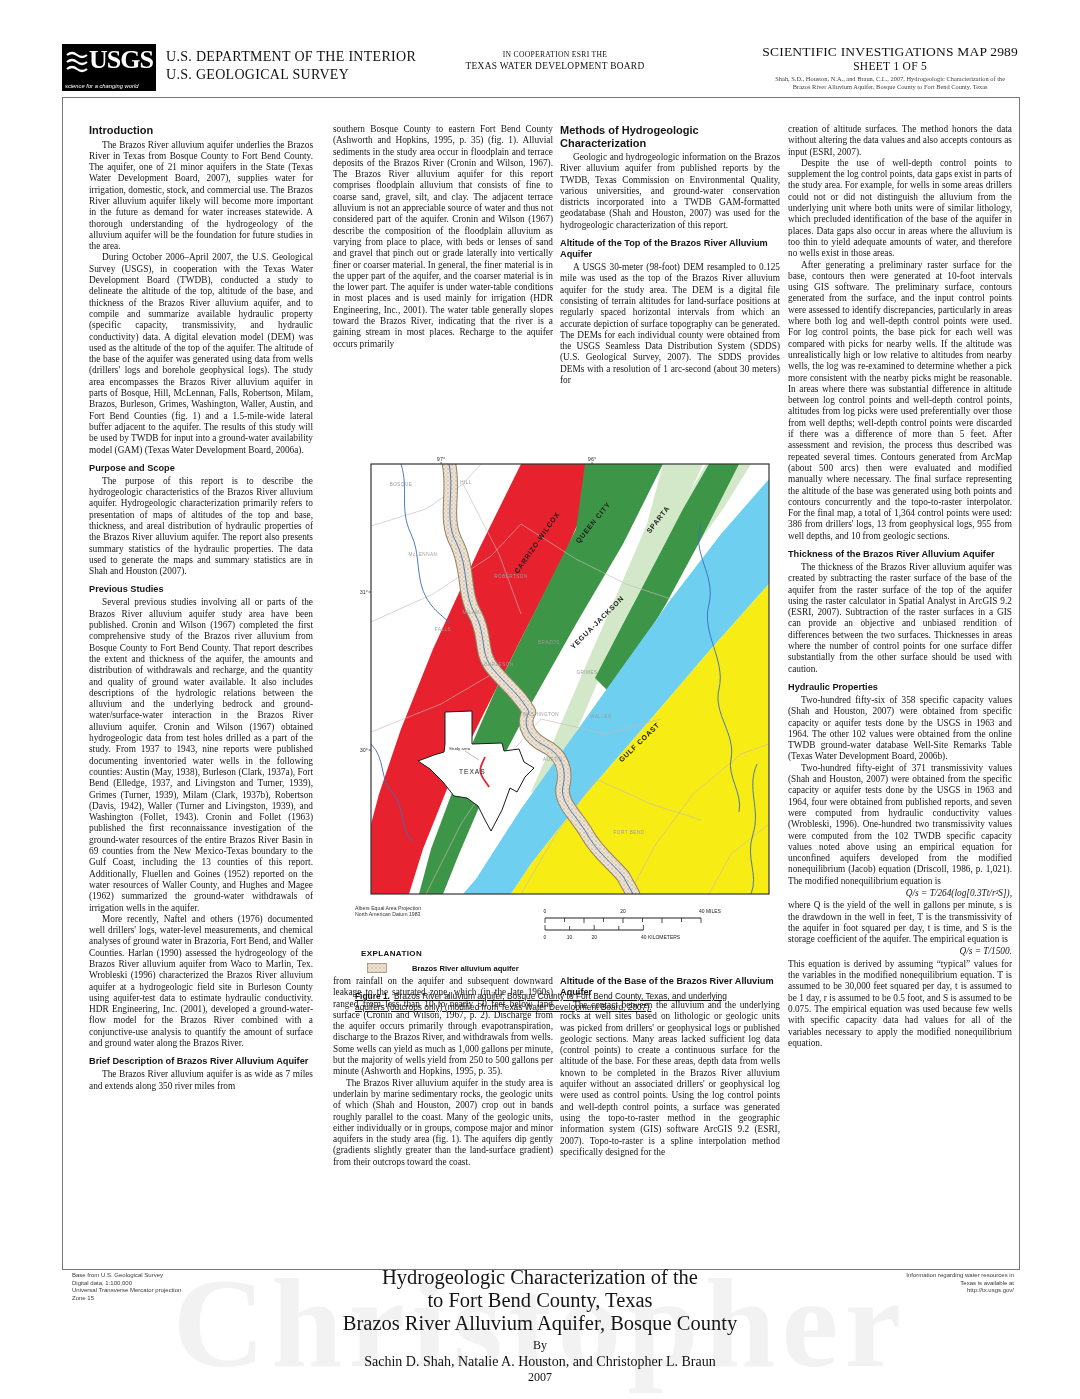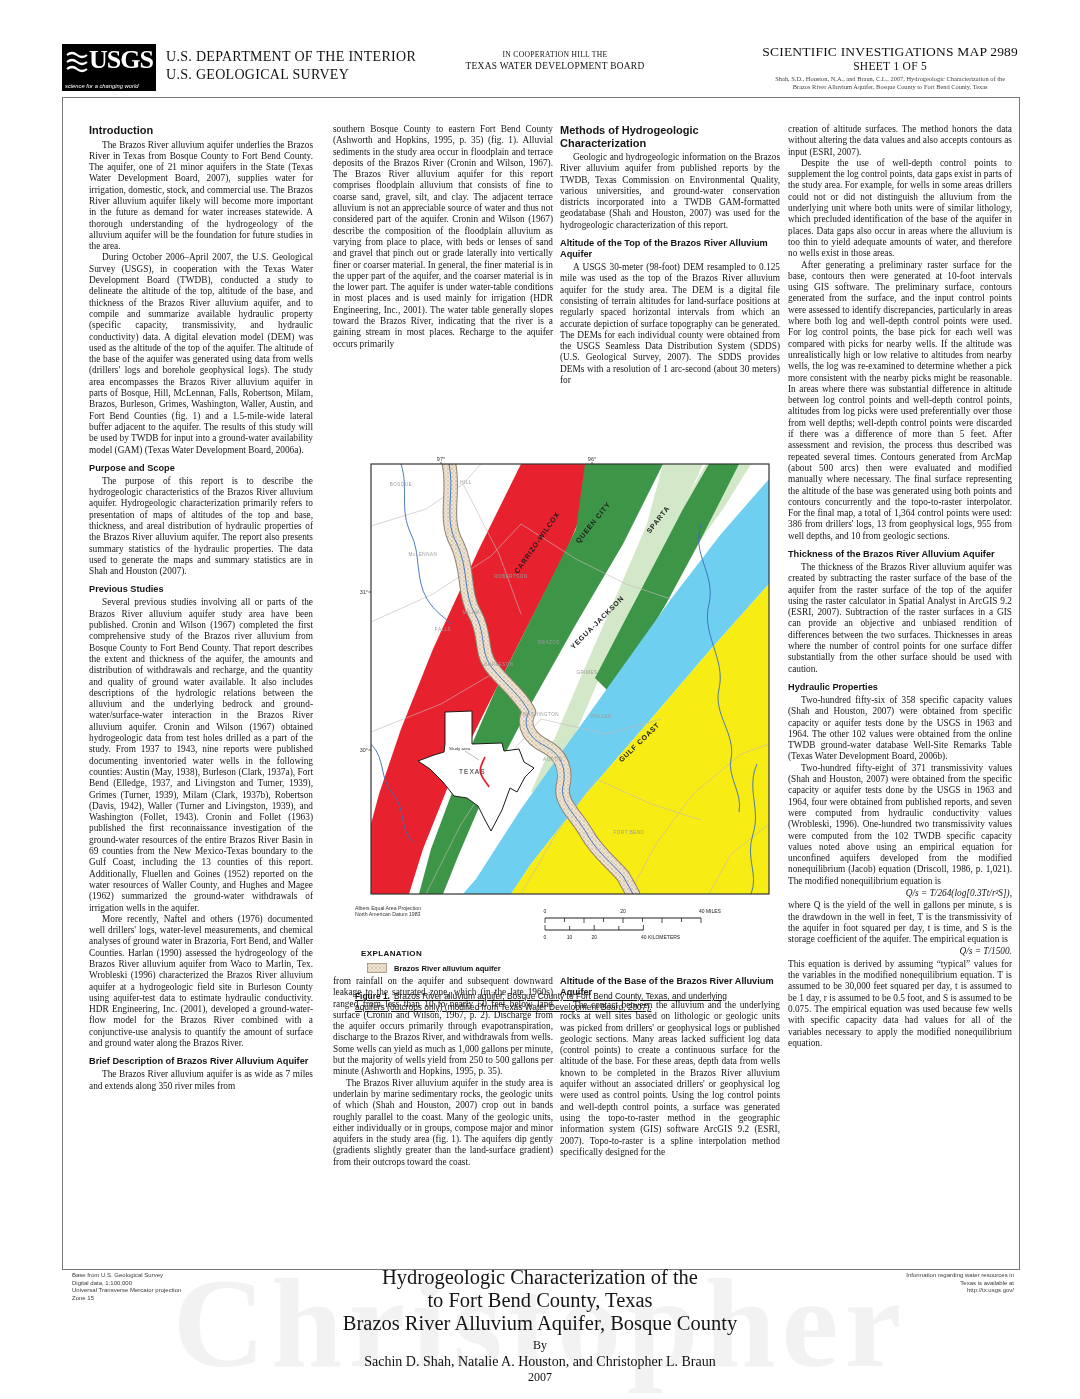--- a/index.html
+++ b/index.html
@@ -37,21 +37,21 @@
   
   .fig{position:absolute;left:292px;top:356px;width:418px;}
   .mapsvg text{font-family:"Liberation Sans",sans-serif;}
   .county{fill:#9b9b9b;font-size:4.6px;letter-spacing:.5px;text-anchor:middle;}
   .band-label{fill:#1c1c1c;font-weight:bold;font-size:7px;letter-spacing:.8px;text-anchor:middle;}
   .deg{fill:#333;font-size:5.5px;}
   .map-footer{display:flex;justify-content:space-between;margin-top:1px;align-items:flex-start;}
   .projnote{font:5.2px/6.4px "Liberation Sans",sans-serif;color:#333;}
   .expl{margin-top:6px;}
   .expl-title{font:bold 8px "Liberation Sans",sans-serif;letter-spacing:.4px;padding-left:6px;}
-  .legend-row{display:flex;align-items:center;gap:7px;margin:5px 0 0 12px;}
+  .legend-row{display:flex;align-items:center;gap:25px;margin:5px 0 0 12px;}
   .legend-label{font:bold 7.6px "Liberation Sans",sans-serif;}
   .caption{font:8.4px/11px "Liberation Sans",sans-serif;margin-top:18px;width:402px;text-align:left;text-decoration:underline;}
   .caption b{margin-right:4px;}
   .scalesvg text{font-family:"Liberation Sans",sans-serif;font-size:5px;fill:#222;}
   
   .titleblock{position:absolute;left:0;top:1266px;width:1080px;text-align:center;z-index:2;}
   .t1{font:20.5px/23px "Liberation Serif",serif;color:#151515;}
   .by{font:12px/16px "Liberation Serif",serif;margin-top:2px;}
   .authors{font:14px/17px "Liberation Serif",serif;}
   .year{font:12px/15px "Liberation Serif",serif;}
@@ -78,21 +78,21 @@
         </svg>
       </span>
       <span class="acro">USGS</span>
       <span class="tag">science for a changing world</span>
     </div>
     <div class="dept">
       <div>U.S. DEPARTMENT OF THE INTERIOR</div>
       <div>U.S. GEOLOGICAL SURVEY</div>
     </div>
     <div class="coop">
-      <div class="c1">IN COOPERATION HILL THE</div>
+      <div class="c1">IN COOPERATION ESRI THE</div>
       <div class="c2">TEXAS WATER DEVELOPMENT BOARD</div>
     </div>
     <div class="hdr-right">
       <div class="series">SCIENTIFIC INVESTIGATIONS MAP 2989</div>
       <div class="sheetno">SHEET 1 OF 5</div>
       <div class="cite">
         <div>Shah, S.D., Houston, N.A., and Braun, C.L., 2007, Hydrogeologic Characterization of the</div>
         <div>Brazos River Alluvium Aquifer, Bosque County to Fort Bend County, Texas</div>
       </div>
     </div>

